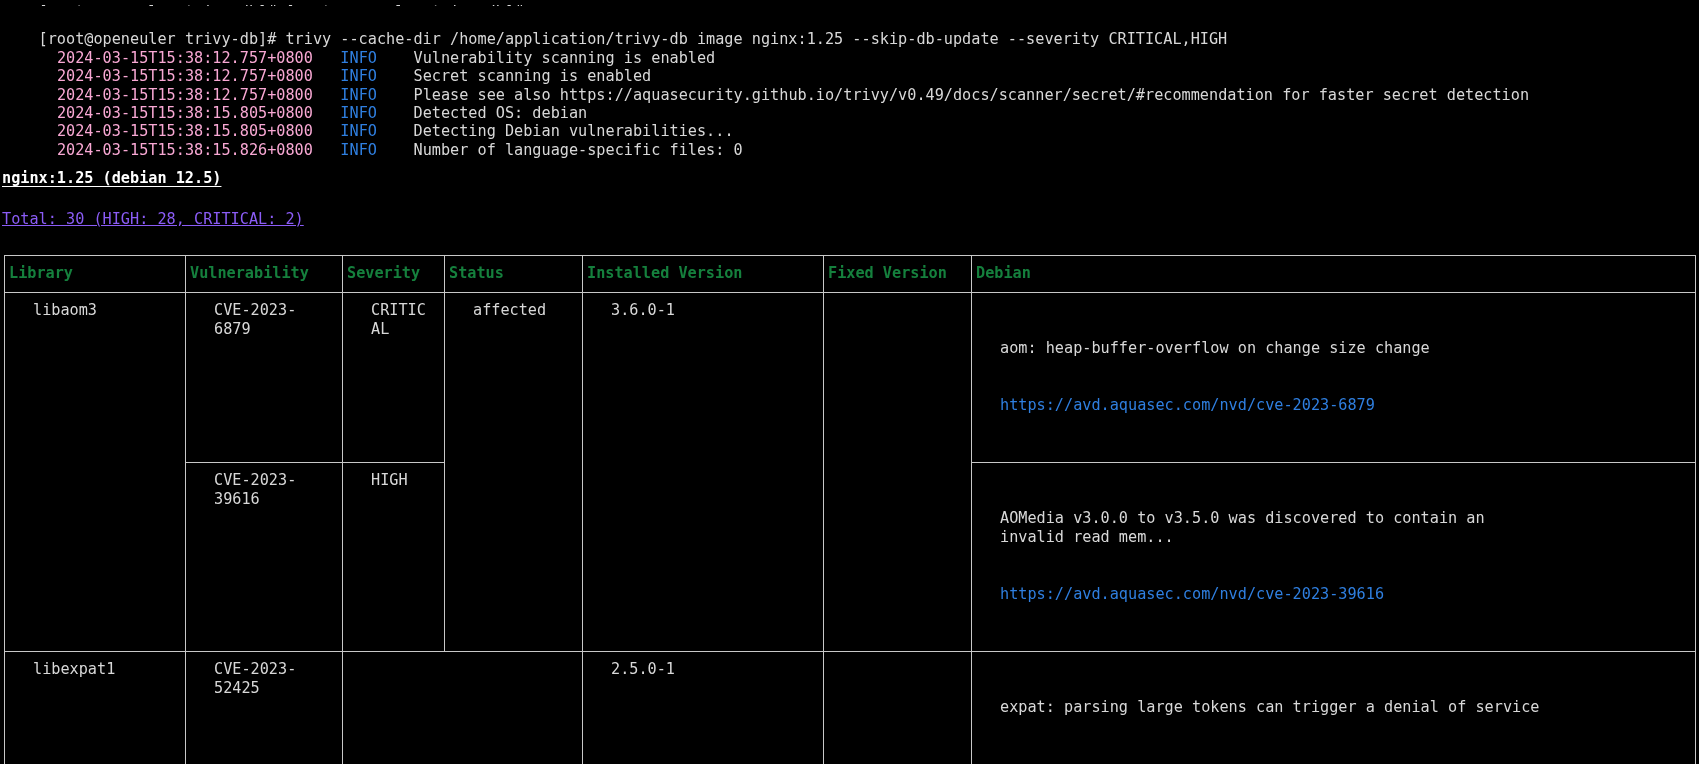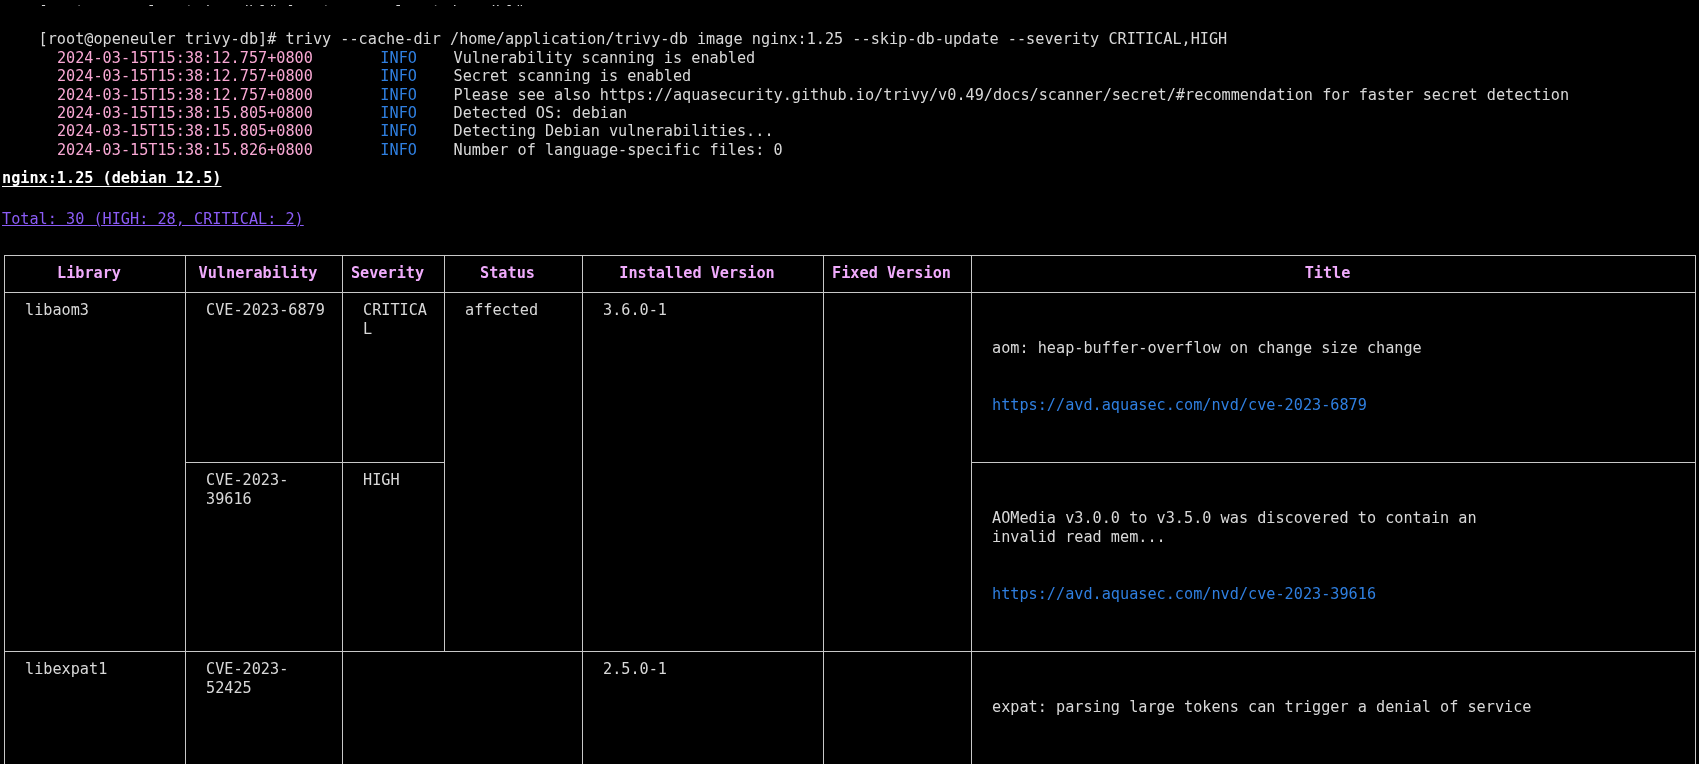--- a/index.html
+++ b/index.html
@@ -29,21 +29,21 @@
   }
   .line.clipped-top {
     height: 12px;
     line-height: 12px;
     overflow: hidden;
     position: relative;
     top: -6px;
   }
   .prompt { color: #d8d8d8; }
   .ts { color: #f9a8d4; }
-  .lvl-info { color: #2f7fe0; margin-left: 40px; }
+  .lvl-info { color: #2f7fe0; }
   .msg { color: #d8d8d8; }
 
   .blank { height: 18.4px; }
 
   .img-header {
     font-weight: bold;
     color: #ffffff;
     text-decoration: underline;
     text-underline-offset: 3px;
     white-space: pre;
@@ -66,28 +66,28 @@
     border-collapse: collapse;
     table-layout: fixed;
     width: 1691px;
     font-size: 15.2px;
     line-height: 19px;
   }
   table.vulns th,
   table.vulns td {
     border: 1px solid #c8c8c8;
     vertical-align: top;
-    padding: 8px 10px 9px 20px;
+    padding: 8px 10px 9px 28px;
     white-space: pre-wrap;
     word-break: break-word;
   }
   table.vulns th {
-    text-align: center;
+    text-align: left;
     font-weight: bold;
-    color: #f0abfc;
+    color: #15803d;
     padding: 8px 16px 9px 4px;
   }
   
   col.c-lib  { width: 181px; }
   col.c-vuln { width: 157px; }
   col.c-sev  { width: 102px; }
   col.c-stat { width: 138px; }
   col.c-inst { width: 241px; }
   col.c-fix  { width: 148px; }
   col.c-title{ width: 724px; }
@@ -158,21 +158,21 @@
           <col class="c-title">
       </colgroup>
       <thead>
         <tr>
           <th>Library</th>
           <th>Vulnerability</th>
           <th>Severity</th>
           <th>Status</th>
           <th>Installed Version</th>
           <th>Fixed Version</th>
-          <th>Title</th>
+          <th>Debian</th>
         </tr>
       </thead>
       <tbody>
 
         <tr>
           <td class="lib nowrap" rowspan="2">libaom3</td>
           <td class="vuln nowrap">CVE-2023-6879</td>
           <td class="sev nowrap sev-critical">CRITICAL</td>
           <td class="stat nowrap" rowspan="2">affected</td>
           <td class="inst nowrap" rowspan="2">3.6.0-1</td>

